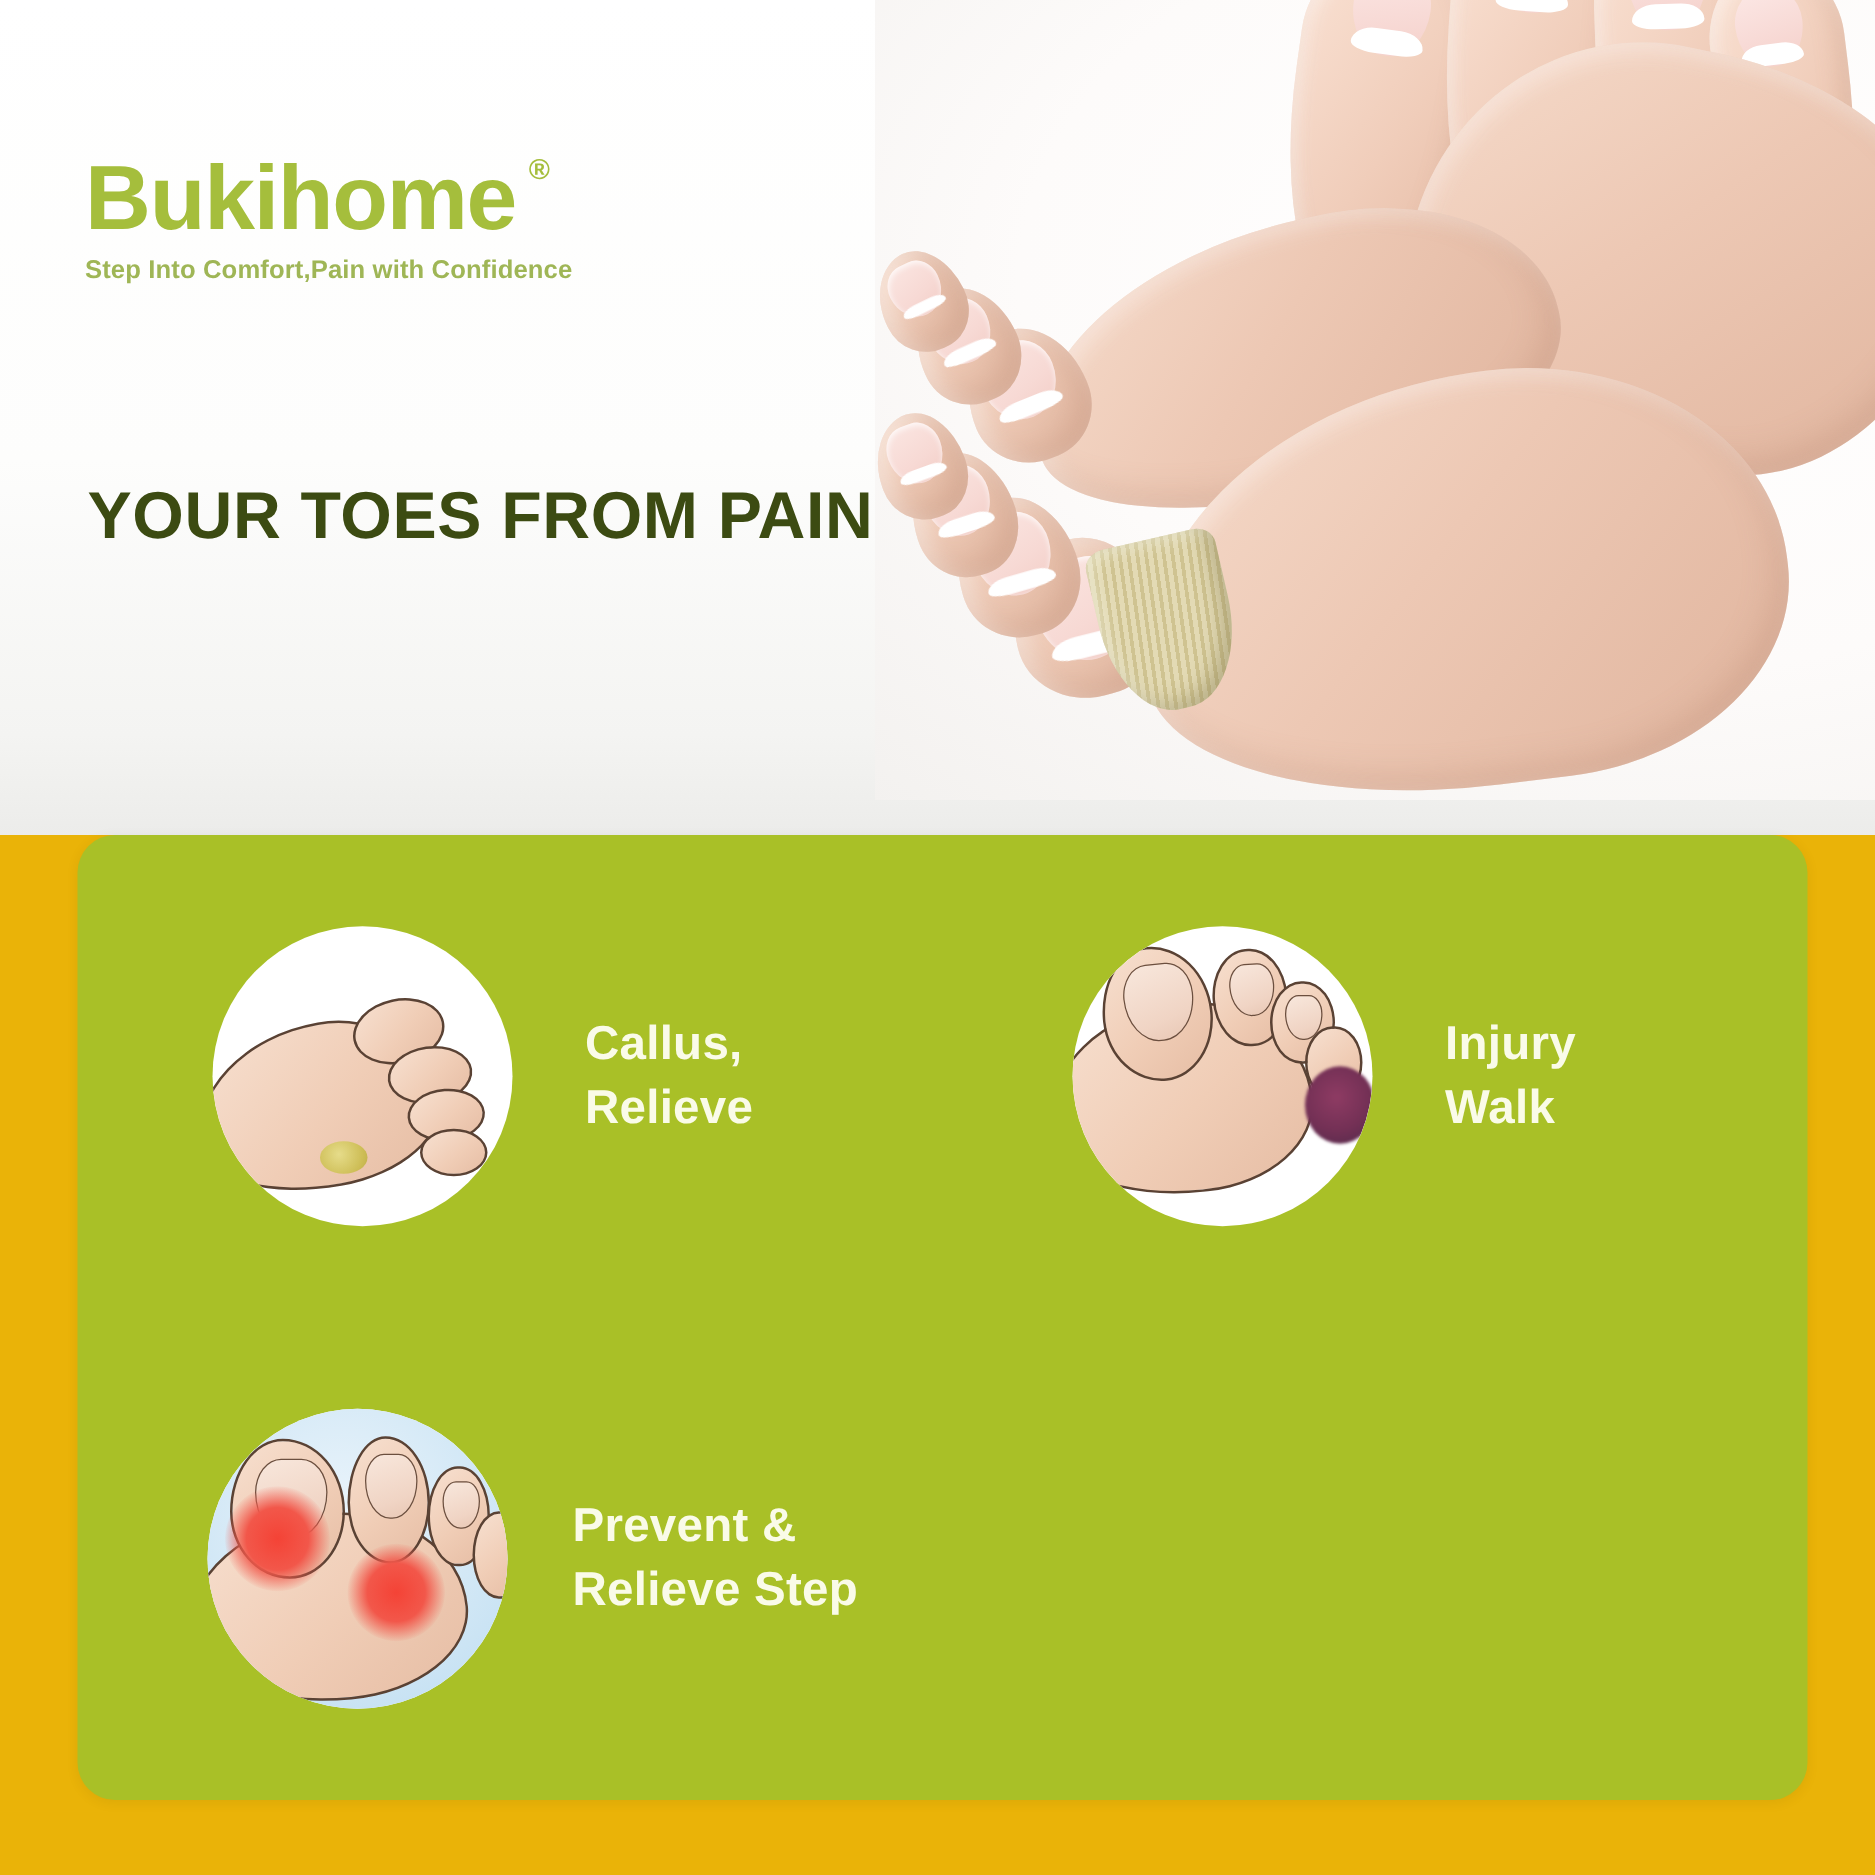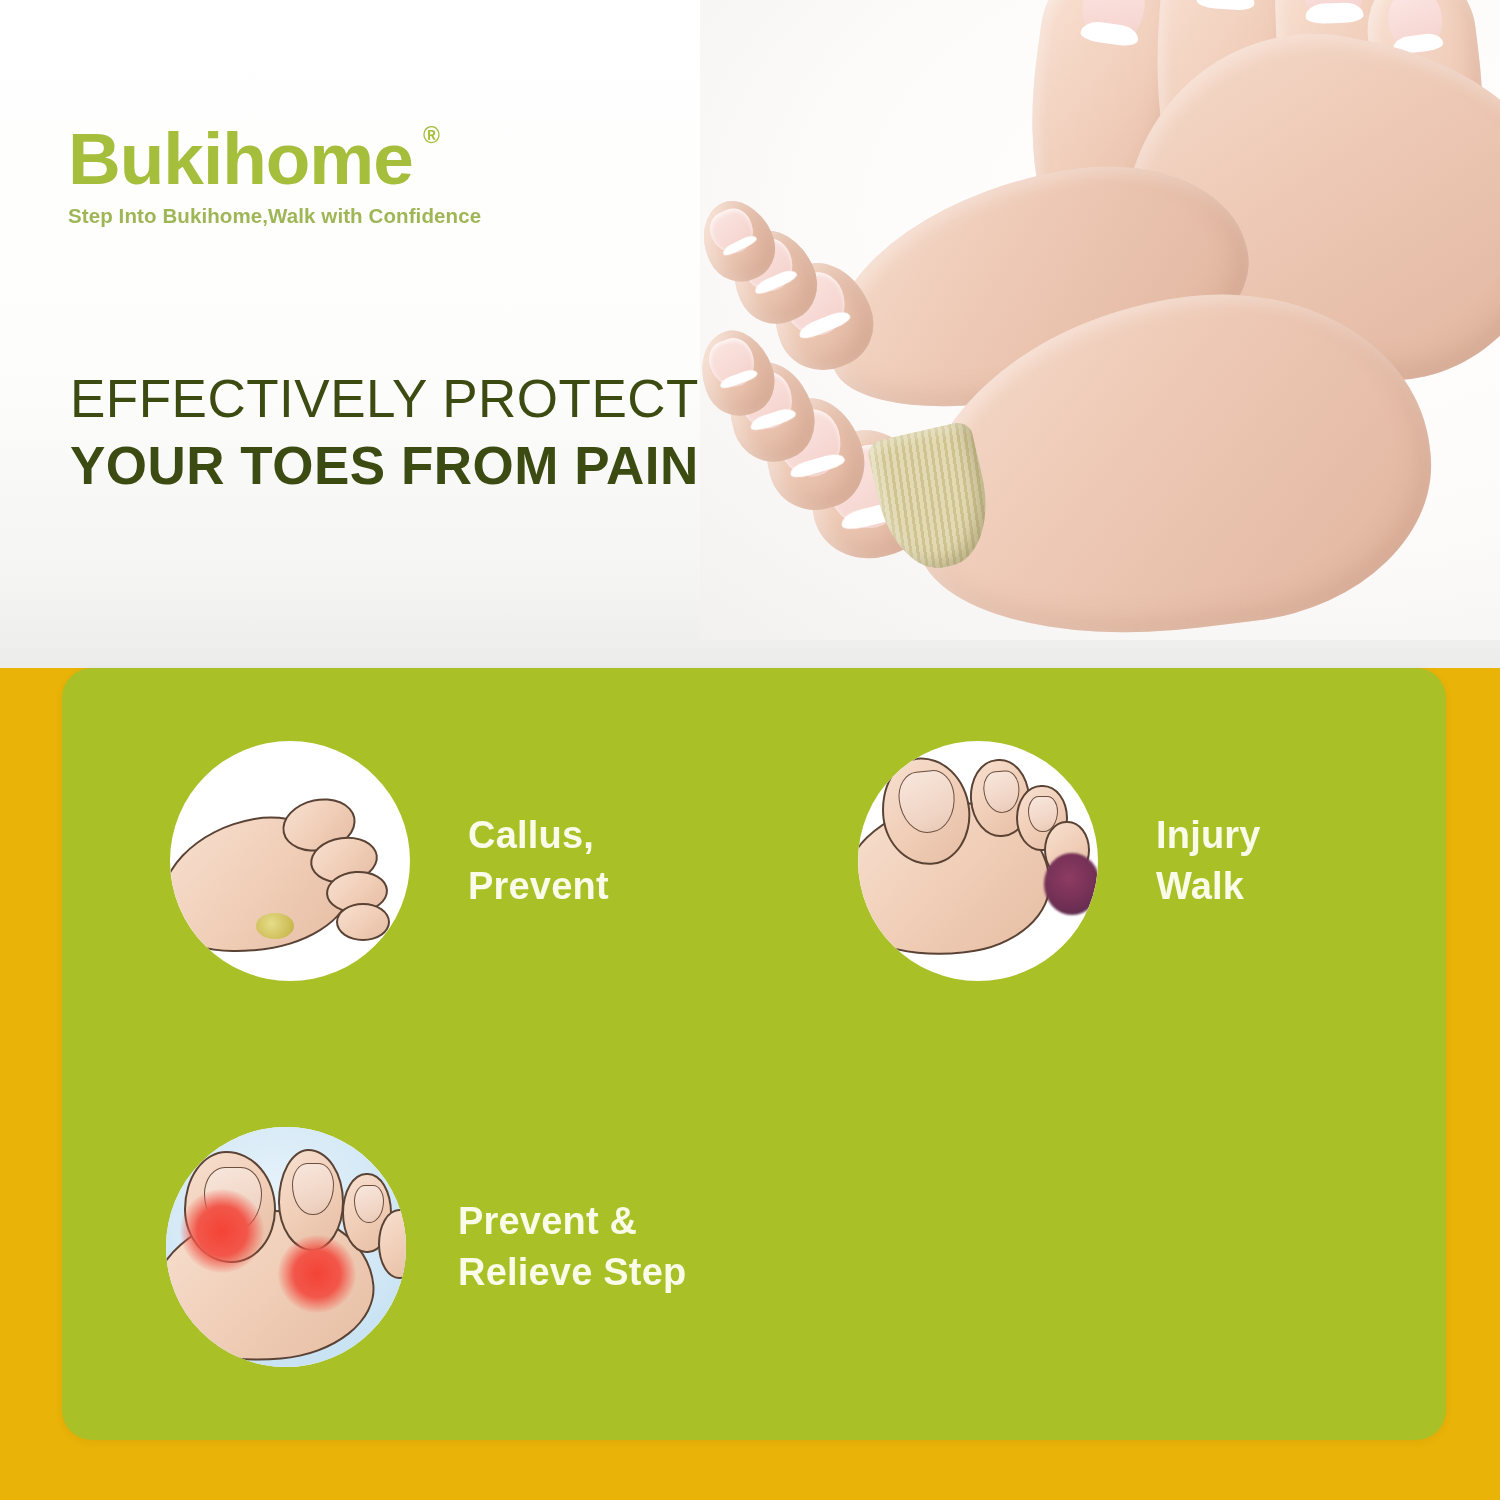--- a/index.html
+++ b/index.html
@@ -219,25 +219,24 @@
           </div>
       </div>
 
       <div class="sleeve"></div>
     </div>
 
     <div class="logo-wrap">
       <div class="logo-mark">
         <span>Bukihome</span><span class="logo-reg">®</span>
       </div>
-      <div class="logo-tag">Step Into Bukihome,Walk with Confidence</div>
+      <div class="logo-tag">Step Into Comfort,Pain with Confidence</div>
     </div>
 
     <div class="headline">
-      <div class="hl1">EFFECTIVELY PROTECT</div>
       <div class="hl2">YOUR TOES FROM PAIN</div>
     </div>
   </div>
 
   <div class="card">
     <div class="grid">
 
       <div class="cell c1">
         <div class="bubble b1">
           <div class="inner">
@@ -246,21 +245,21 @@
               <div class="sk t1"></div>
               <div class="sk t2"></div>
               <div class="sk t3"></div>
               <div class="sk t4"></div>
               <div class="callus"></div>
             </div>
           </div>
         </div>
         <div class="feat-label">
           <div>Callus,</div>
-          <div>Prevent</div>
+          <div>Relieve</div>
         </div>
       </div>
 
 
       <div class="cell c3 r2">
         <div class="bubble b3">
           <div class="inner">
             <div class="art">
               <div class="sk big"></div>
               <div class="sk t1">

